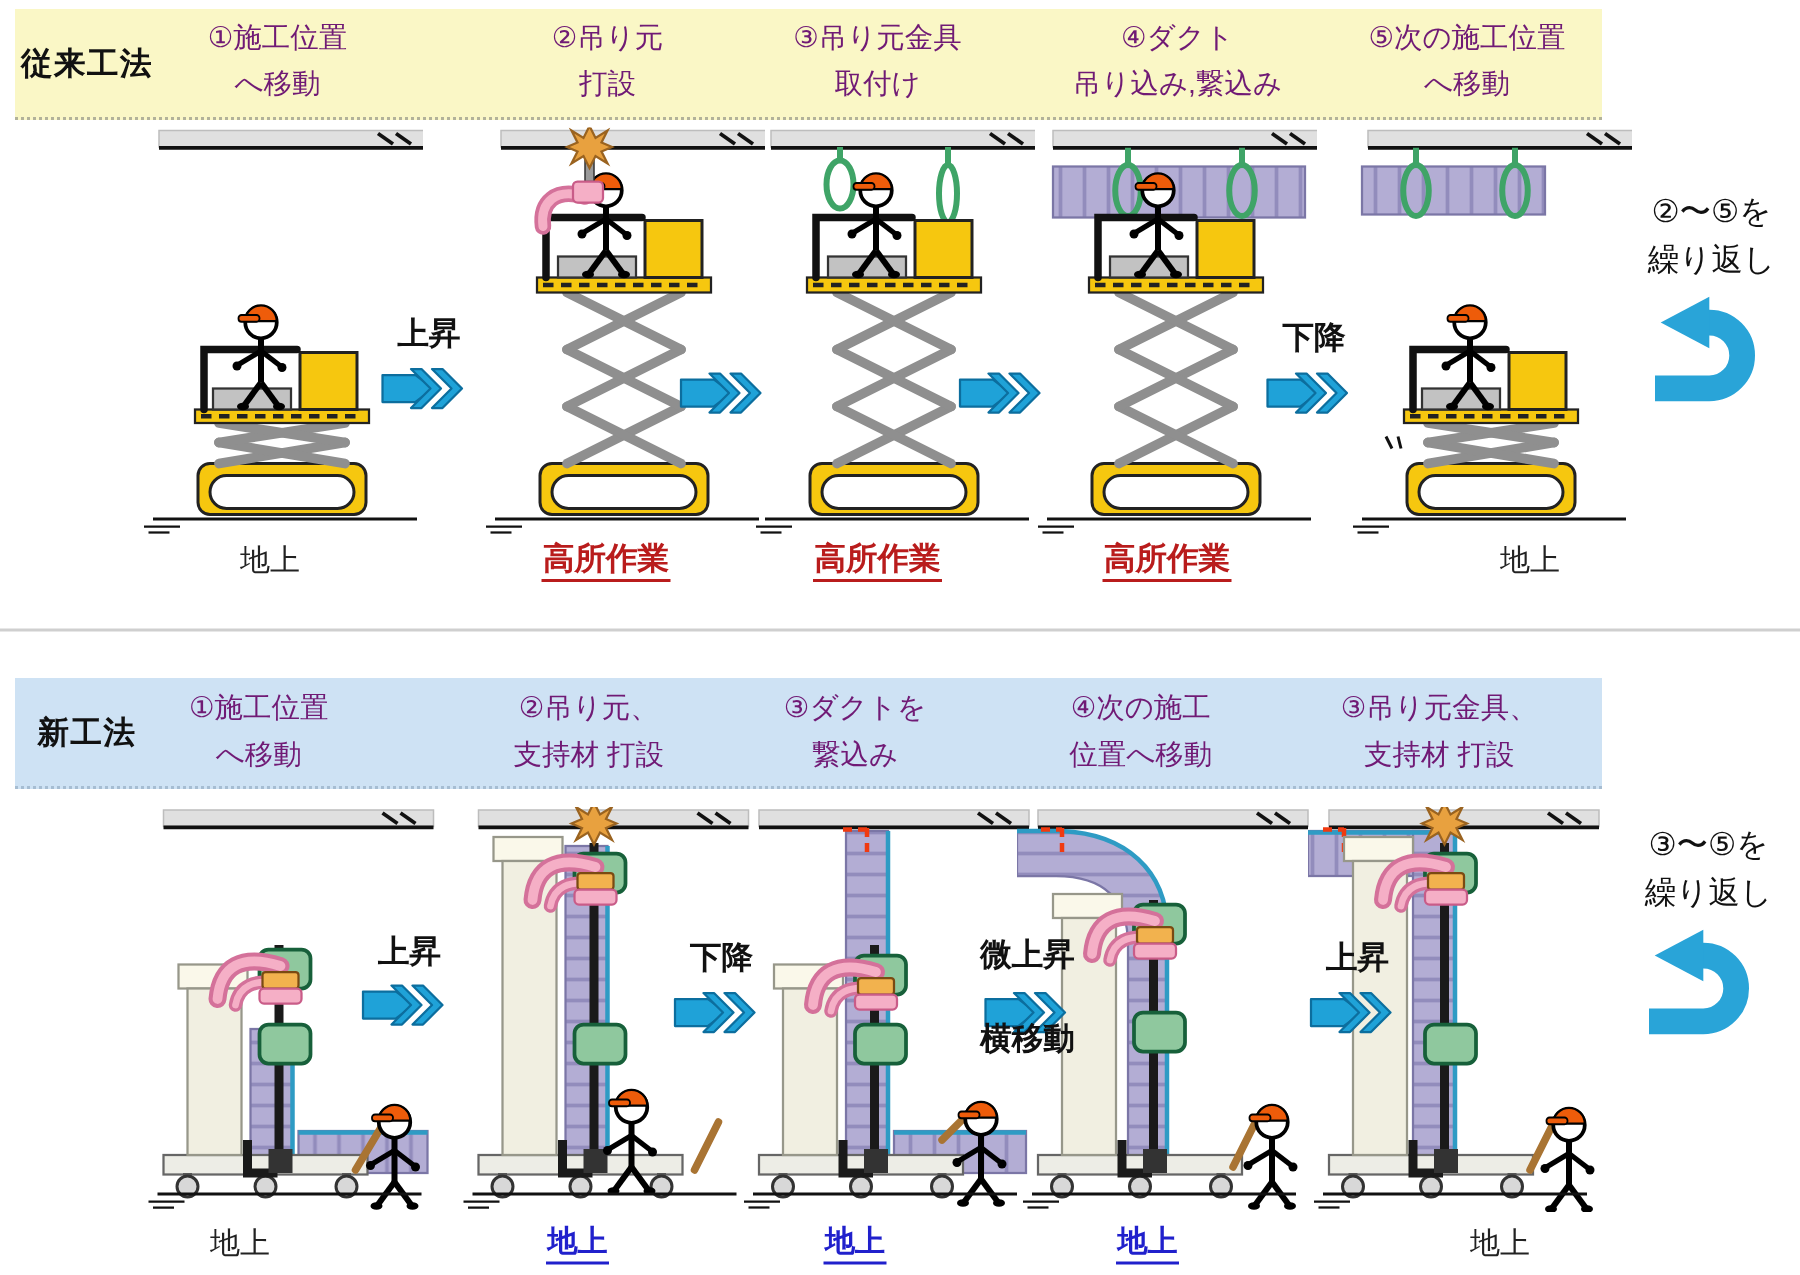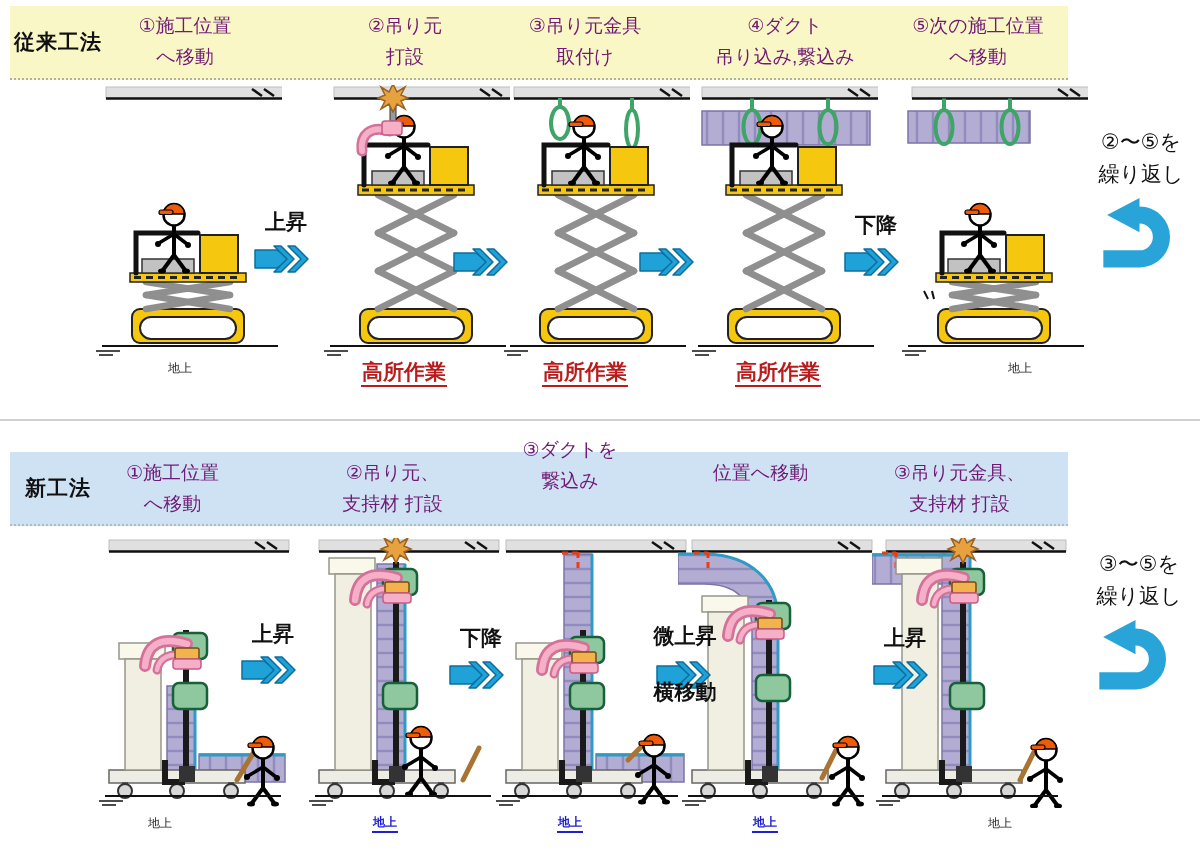--- a/index.html
+++ b/index.html
@@ -7,21 +7,21 @@
           font-family:"Liberation Sans","DejaVu Sans",sans-serif;}
   .band{position:absolute;left:10px;width:1058px;height:72px;border-bottom:2px dotted #B2B29A;}
   #band-top{top:6px;background:#FAF7C6;}
   #band-bottom{top:452px;background:#CEE2F4;border-bottom-color:#A6BDD2;}
   .mlabel{position:absolute;font-size:21px;font-weight:700;color:#111;height:72px;
           display:flex;align-items:center;justify-content:center;letter-spacing:1px;}
   .step{position:absolute;text-align:center;font-size:19px;color:#701a75;line-height:31px;}
   .scene{position:absolute;}
   .alabel{position:absolute;text-align:center;font-size:21px;font-weight:700;color:#111;}
   .arrow{position:absolute;}
-  .gl{position:absolute;text-align:center;font-size:12px;color:#222;}
+  .gl{position:absolute;text-align:center;font-size:20px;color:#222;}
   .gl-red{color:#b91c1c;font-weight:700;font-size:21px;}
   .gl-blue{color:#2020CC;font-weight:700;}
   .gl-red span,.gl-blue span{border-bottom:2.5px solid currentColor;padding:0 1px 2px;}
   .rep{position:absolute;font-size:21px;color:#111;text-align:center;line-height:32px;}
   #divider{position:absolute;top:419px;left:0;width:1200px;height:2px;background:#CFCFCF;}
 </style>
 </head>
 <body>
 
 <div id="canvas">
@@ -354,25 +354,26 @@
     </div>
 
   <div class="step" style="left:95px;top:457px;width:155px">
     <div>①施工位置</div>
       <div>へ移動</div>
     </div>
   <div class="step" style="left:305px;top:457px;width:175px">
     <div>②吊り元、</div>
       <div>支持材 打設</div>
     </div>
-  <div class="step" style="left:495px;top:434px;width:150px">
+  <div class="step" style="left:495px;top:457px;width:150px">
     <div>③ダクトを</div>
       <div>繋込み</div>
     </div>
   <div class="step" style="left:678px;top:457px;width:165px">
+    <div>④次の施工</div>
       <div>位置へ移動</div>
     </div>
   <div class="step" style="left:862px;top:457px;width:195px">
     <div>③吊り元金具、</div>
       <div>支持材 打設</div>
     </div>
 
   <div class="alabel" style="left:243px;top:208px;width:86px">上昇</div>
   <svg class="arrow" style="left:253px;top:242px" width="58" height="34" viewBox="0 0 58 34">
       <use href="#chev"></use>

